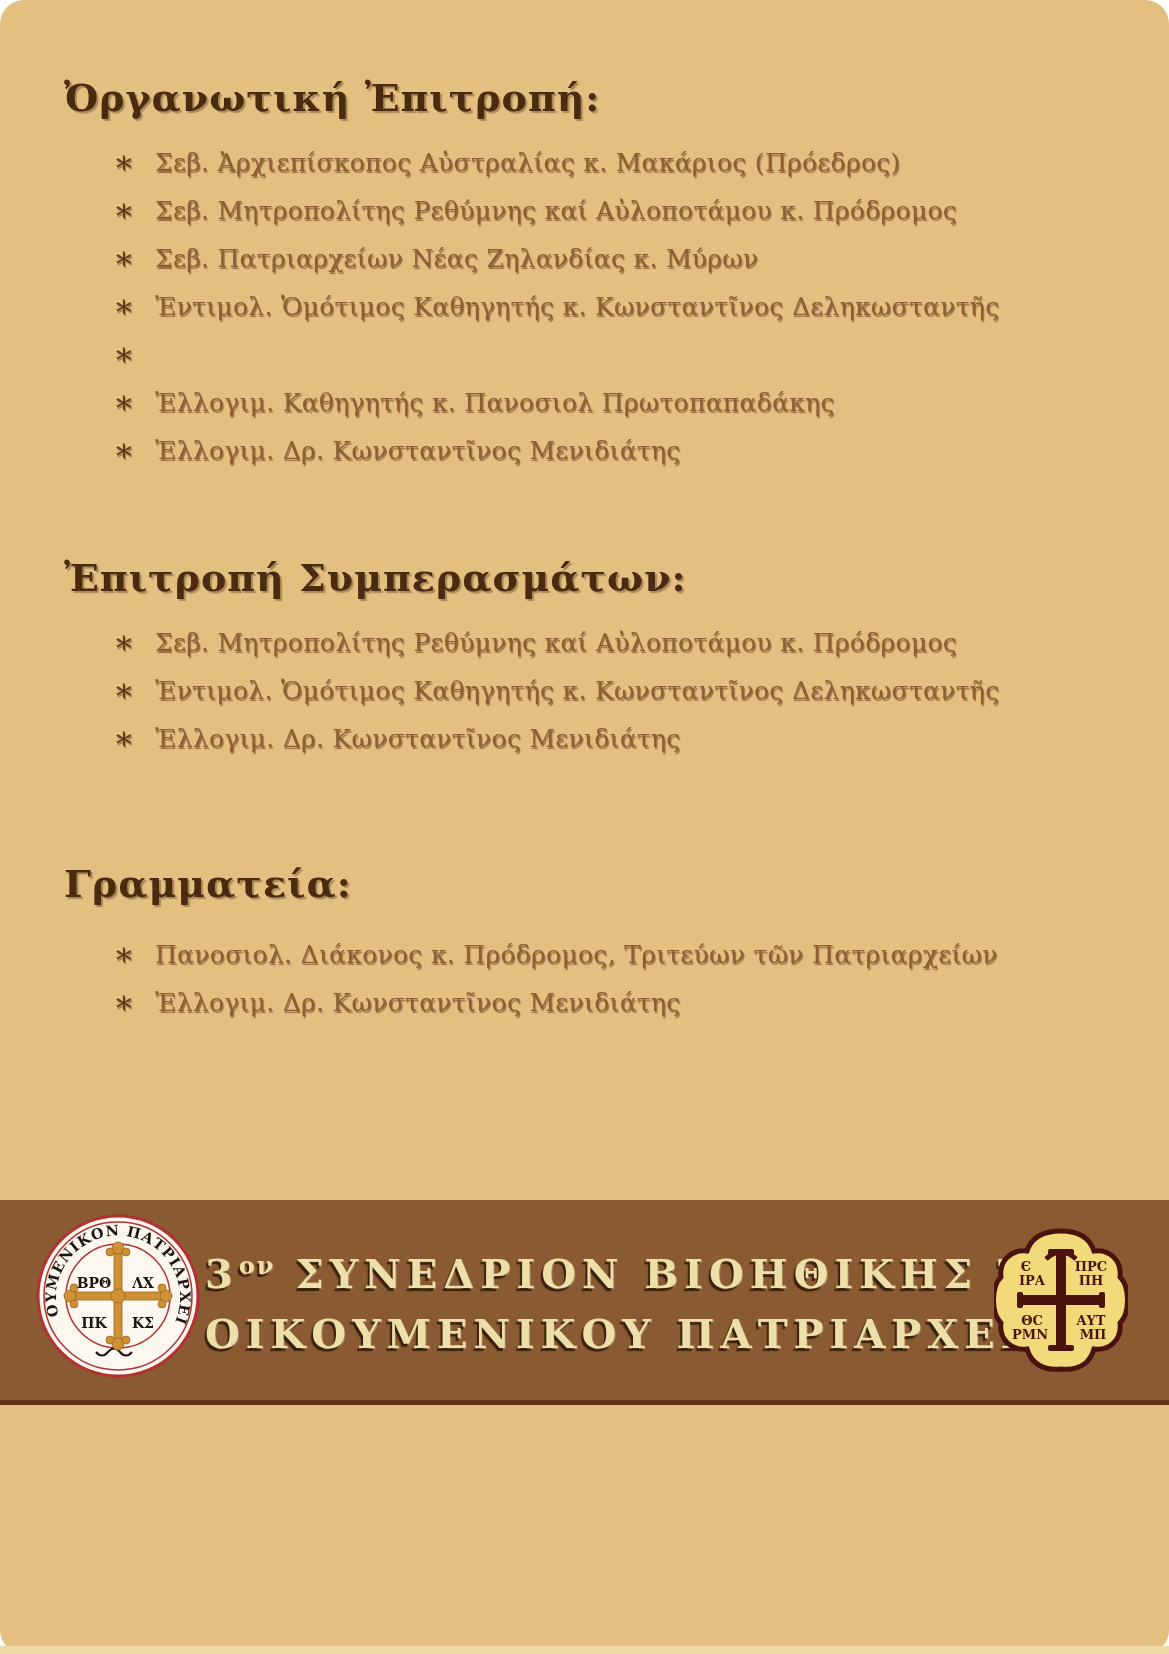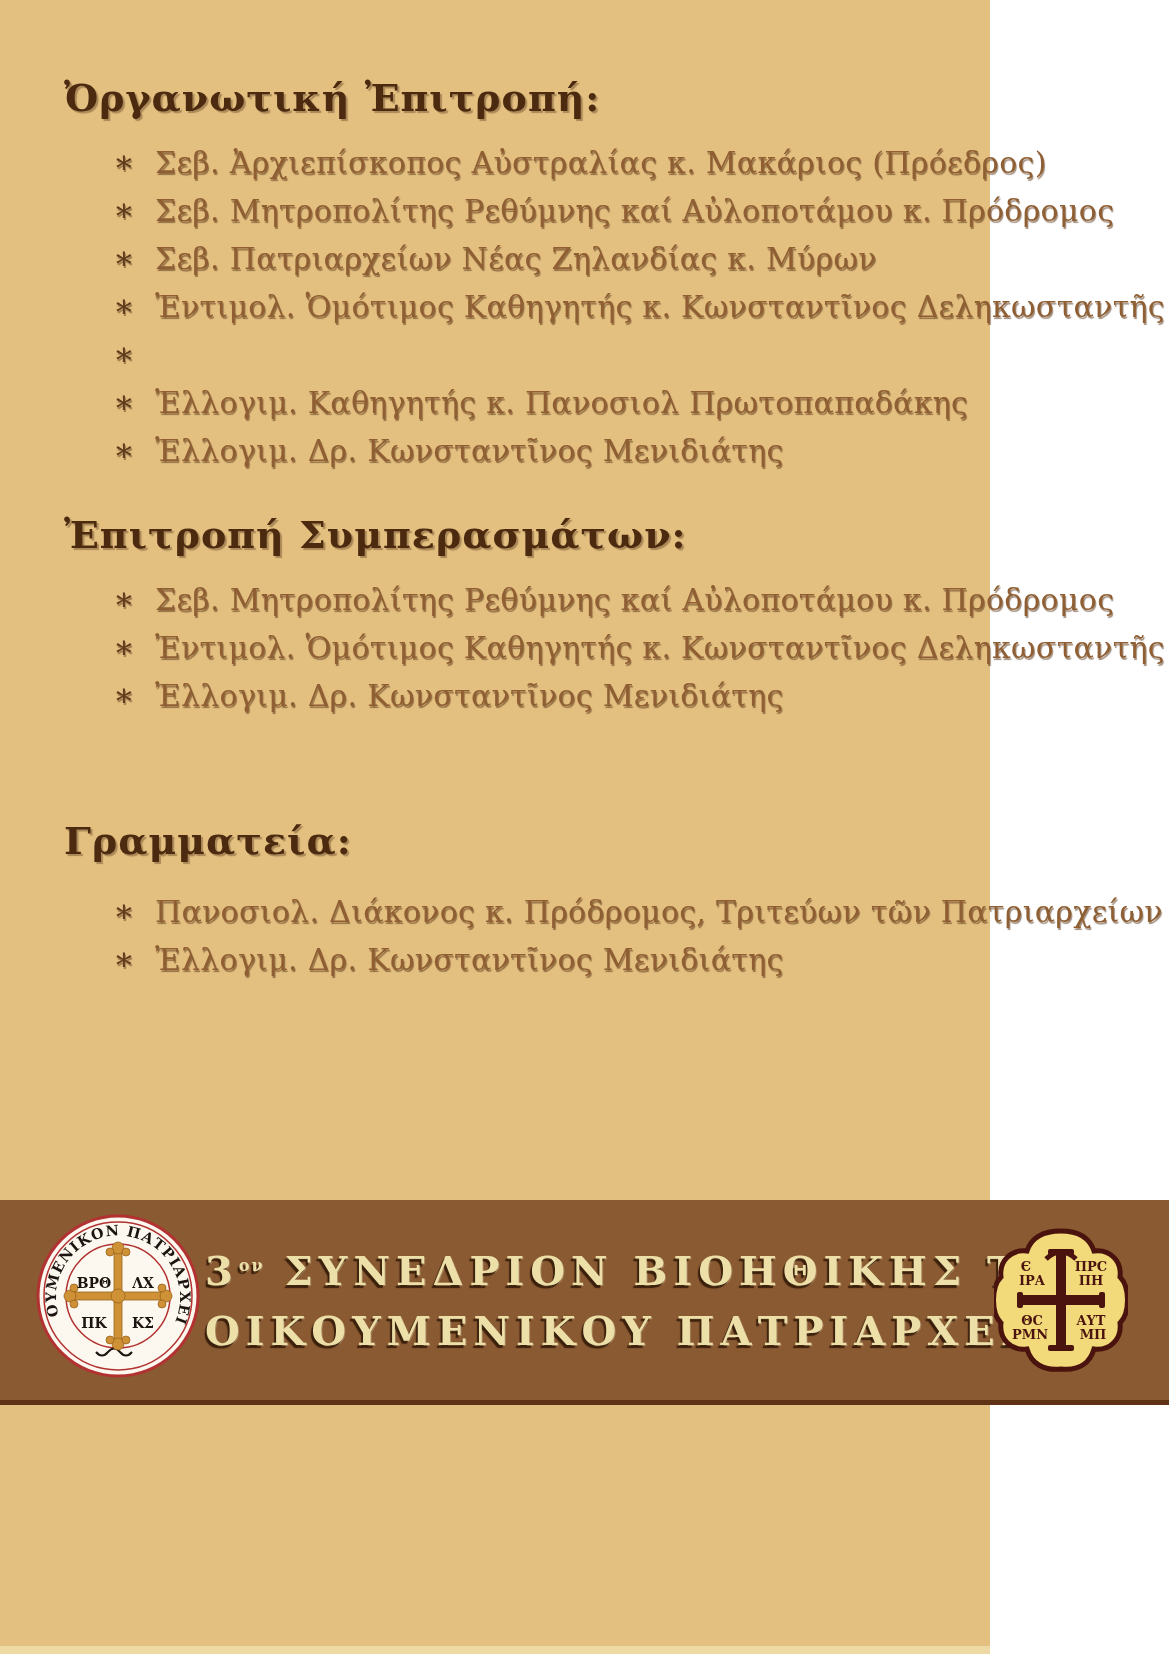--- a/index.html
+++ b/index.html
@@ -1,56 +1,56 @@
 <!DOCTYPE html>
 <html><head>
 <meta charset="utf-8">
 <style>
   html,body{margin:0;padding:0;}
   body{width:1169px;height:1654px;overflow:hidden;
        font-family:"DejaVu Serif","Liberation Serif",serif;}
-  .page{position:relative;width:990px;height:1654px;background:#e3bf80;}
+  .page{position:relative;width:1169px;height:1654px;background:#e3bf80;border-radius:24px;}
 
   
   .content{position:absolute;top:0;left:0;right:0;padding:76px 30px 0 64px;}
   .committee-section{margin:0;}
   .section-heading{
     margin:0;font-size:38px;font-weight:bold;letter-spacing:1px;
     color:#4b2a10;line-height:44px;
     text-shadow:2px 2px 1px rgba(62,32,10,.35);
   }
   .sec-1 .section-heading{margin-top:0;}
-  .sec-2 .section-heading{margin-top:39px;}
+  .sec-2 .section-heading{margin-top:82px;}
   .sec-3 .section-heading{margin-top:100px;}
   .member-list{list-style:none;margin:18px 0 0 49px;padding:0;}
   .sec-3 .member-list{margin-top:24px;}
   .member-item{display:flex;align-items:center;height:48px;}
   .bullet{width:42px;font-size:32px;color:#5f3a1c;flex:0 0 42px;
           text-shadow:1px 2px 1px rgba(82,47,18,.5);}
   .member-text{
-    font-size:30px;color:#8f5f33;letter-spacing:.3px;white-space:nowrap;
+    font-size:25px;color:#8f5f33;letter-spacing:.3px;white-space:nowrap;
     text-shadow:1px 2px 1px rgba(82,47,18,.55);
   }
 
   
   .banner{
     position:absolute;left:0;top:1200px;width:1169px;height:200px;
     background:#8a5a32;border-bottom:5px solid #5f3115;
   }
   .seal-left{position:absolute;left:36px;top:14px;}
   .emblem-right{position:absolute;left:994px;top:25px;}
   .banner-text{
     position:absolute;left:205px;top:36px;width:780px;text-align:center;
     color:#ece0a8;font-weight:bold;
   }
   .banner-line{
     font-size:40px;line-height:60px;letter-spacing:6px;white-space:nowrap;
     text-shadow:-2px 3px 1px rgba(45,22,6,.85), 1px 1px 0 rgba(255,250,220,.25);
   }
-  .banner-line sup{font-size:16px;letter-spacing:2px;}
+  .banner-line sup{font-size:24px;letter-spacing:2px;}
   .bottom-strip{position:absolute;left:0;bottom:0;width:100%;height:8px;background:#ecd9a4;}
 
   svg text{font-family:"DejaVu Serif",serif;}
 </style>
 </head>
 <body>
 
 <div class="page">
 
   <main class="content">

